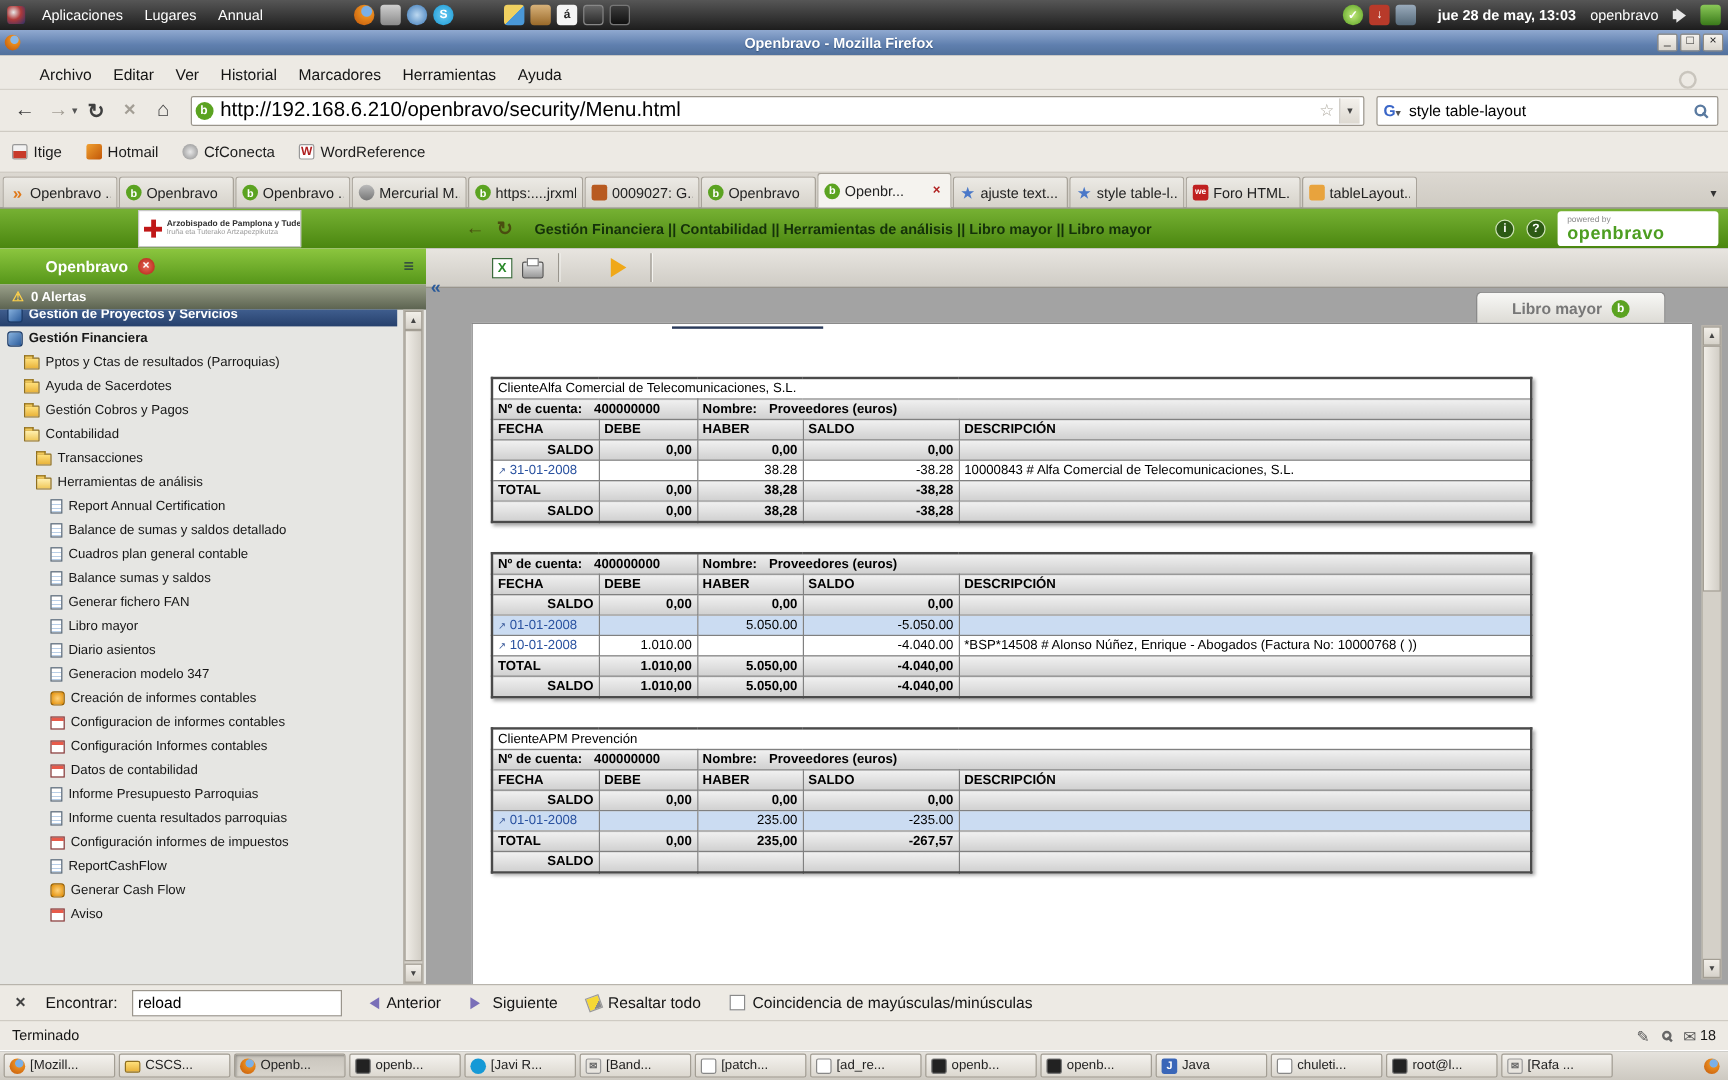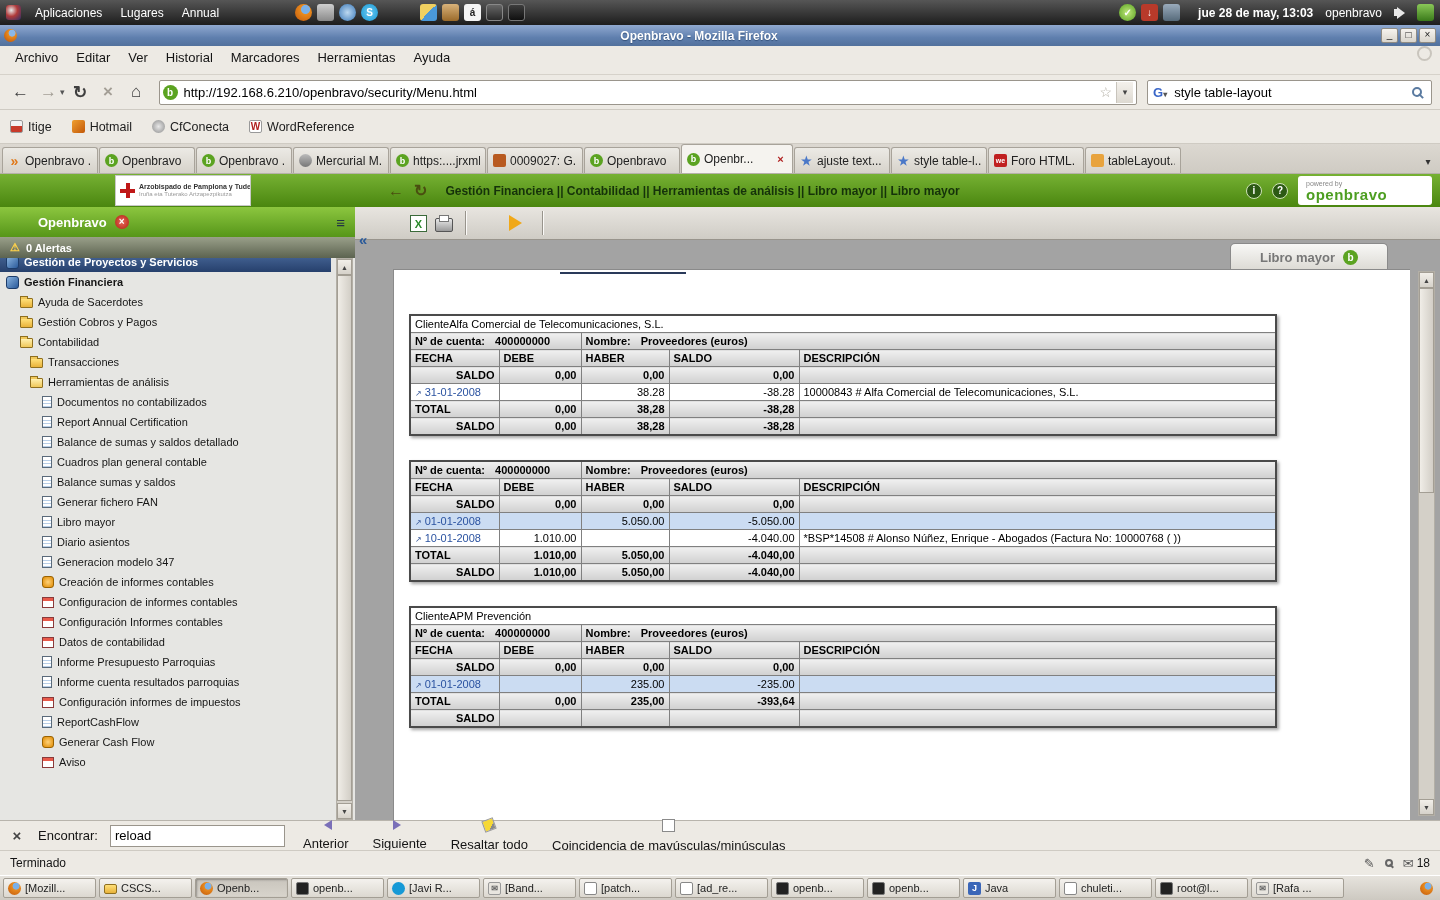--- a/index.html
+++ b/index.html
@@ -38,33 +38,33 @@
 #panel-user{margin:0 6px;}
 
 
 #titlebar{top:25px;height:21px;background:linear-gradient(#90a9d0,#5f7fae 60%,#52719c);display:flex;align-items:center;padding:0 4px;}
 .fx-mini{width:13px;height:13px;border-radius:50%;background:radial-gradient(circle at 62% 32%,#8ab8e8 26%,#e88a1e 32%,#b84f08);}
 #win-title{flex:1;text-align:center;color:#fff;font-weight:bold;font-size:12px;text-shadow:0 1px 1px #33507a;}
 .winbtns{display:flex;gap:2px;}
 .winbtn{width:17px;height:15px;background:linear-gradient(#f6f3ee,#d9d5cd);border:1px solid #8f8b83;border-radius:2px;font-size:10px;line-height:12px;text-align:center;color:#222;}
 
 
-#menubar{top:46px;height:29px;background:#edeae4;border-bottom:1px solid #d6d2ca;display:flex;align-items:flex-start;padding:0 8px;font-size:13px;color:#141414;}
+#menubar{top:46px;height:29px;background:#edeae4;border-bottom:1px solid #d6d2ca;display:flex;align-items:flex-end;padding:0 26px;font-size:13px;color:#141414;}
 #menubar-items{display:flex;gap:4px;flex:1;}
 .menu-item{padding:4px 7px;}
 .throbber{width:15px;height:15px;border-radius:50%;border:2px solid #c9c5bd;}
 
 
 #navbar{top:75px;height:35px;background:#edeae4;border-bottom:1px solid #cfcbc3;display:flex;align-items:center;gap:3px;padding:0 8px;}
 .navbtn{font-size:17px;color:#3f3f3f;width:25px;height:26px;display:inline-flex;align-items:center;justify-content:center;font-weight:bold;}
 .navbtn.dim{color:#a39e95;}
 .navcaret{font-size:9px;color:#555;margin-left:-4px;}
 #urlbar{flex:1;height:25px;background:#fff;border:1px solid #9a958c;border-radius:2px;display:flex;align-items:center;padding:0 3px;gap:4px;margin:0 7px;}
 .ob-fav{width:15px;height:15px;border-radius:50%;background:#5ba321;color:#fff;font-size:10px;font-weight:bold;display:inline-flex;align-items:center;justify-content:center;}
-#url-input{flex:1;border:none;outline:none;font-size:13px;color:#000;background:transparent;font-family:inherit;}
+#url-input{flex:1;border:none;outline:none;font-size:17px;color:#000;background:transparent;font-family:inherit;}
 .star{color:#b0aca2;font-size:14px;}
 .urlcaret{width:17px;height:21px;border-left:1px solid #c8c4bc;background:linear-gradient(#f4f1ec,#ddd9d1);font-size:9px;display:inline-flex;align-items:center;justify-content:center;color:#444;}
 #searchbar{width:285px;height:25px;background:#fff;border:1px solid #9a958c;border-radius:2px;display:flex;align-items:center;padding:0 5px;gap:5px;}
 .g-ic{color:#3a66c8;font-weight:bold;font-size:13px;}
 .g-ic i{font-style:normal;font-size:8px;color:#555;}
 #search-input{flex:1;border:none;outline:none;font-size:13px;color:#000;font-family:inherit;min-width:0;}
 .mag{width:10px;height:10px;border:2px solid #5a7aa0;border-radius:50%;position:relative;display:inline-block;margin-right:4px;flex:0 0 auto;}
 .mag::after{content:'';position:absolute;width:6px;height:2px;background:#5a7aa0;transform:rotate(45deg);right:-4px;bottom:-2px;}
 
 
@@ -173,21 +173,21 @@
 .bold{font-weight:bold;}
 .t-title td{height:13px;}
 .datelink{color:#2a52a0;}
 .linkic{color:#3a5a9a;font-size:8px;margin-right:3px;}
 .cellgap{margin-left:10px;}
 
 
 #findbar{top:820px;height:30px;background:#edeae4;border-top:1px solid #b8b4ac;display:flex;align-items:center;gap:12px;padding:0 8px;font-size:13px;color:#141414;}
 .fb-close{font-size:15px;font-weight:bold;color:#444;width:18px;text-align:center;}
 #find-input{width:175px;height:22px;border:1px solid #9a958c;font-size:13px;padding:0 4px;font-family:inherit;}
-.fb-btn{display:inline-flex;align-items:center;gap:6px;padding:2px 6px;flex-direction:column;}
+.fb-btn{display:inline-flex;align-items:center;gap:6px;padding:2px 6px;}
 .fb-arrow{width:0;height:0;border:5px solid transparent;display:inline-block;}
 .fb-prev{border-right:8px solid #7a6fb8;}
 .fb-next{border-left:8px solid #7a6fb8;}
 .fb-hl-ic{width:12px;height:12px;background:linear-gradient(135deg,#f6d835 68%,#8a8a8a 68%);transform:rotate(-20deg);border:1px solid #999;display:inline-block;}
 .fb-check{width:13px;height:13px;border:1px solid #8a8a8a;background:#fff;display:inline-block;}
 
 
 #statusbar{top:850px;height:25px;background:#edeae4;border-top:1px solid #cfcbc3;display:flex;align-items:center;padding:0 10px;font-size:12px;color:#141414;gap:10px;}
 #status-text{flex:1;}
 .st-ic{color:#555;font-size:13px;}
@@ -399,41 +399,41 @@
             <div class="sb-item lvl0 selected">
               <span class="mi mi-module"></span>
               <span>Gestión de Proyectos y Servicios</span>
             </div>
             <div class="sb-item lvl0 bold">
               <span class="mi mi-module"></span>
               <span>Gestión Financiera</span>
             </div>
             <div class="sb-item lvl1">
               <span class="mi mi-folder"></span>
+              <span>Pptos y Ctas de resultados (Parroquias)</span>
+            </div>
+            <div class="sb-item lvl1">
+              <span class="mi mi-folder"></span>
               <span>Ayuda de Sacerdotes</span>
             </div>
             <div class="sb-item lvl1">
               <span class="mi mi-folder"></span>
               <span>Gestión Cobros y Pagos</span>
             </div>
             <div class="sb-item lvl1">
               <span class="mi mi-folder-open"></span>
               <span>Contabilidad</span>
             </div>
             <div class="sb-item lvl2">
               <span class="mi mi-folder"></span>
               <span>Transacciones</span>
             </div>
             <div class="sb-item lvl2">
               <span class="mi mi-folder-open"></span>
               <span>Herramientas de análisis</span>
-            </div>
-            <div class="sb-item lvl3">
-              <span class="mi mi-report"></span>
-              <span>Documentos no contabilizados</span>
             </div>
             <div class="sb-item lvl3">
               <span class="mi mi-report"></span>
               <span>Report Annual Certification</span>
             </div>
             <div class="sb-item lvl3">
               <span class="mi mi-report"></span>
               <span>Balance de sumas y saldos detallado</span>
             </div>
             <div class="sb-item lvl3">
@@ -668,21 +668,21 @@
                 <td><span class="linkic">↗</span><span class="datelink">01-01-2008</span></td>
                 <td class="num"></td>
                 <td class="num">235.00</td>
                 <td class="num">-235.00</td>
                 <td></td>
               </tr>
               <tr class="row-gray">
                 <td class="bold">TOTAL</td>
                 <td class="num bold">0,00</td>
                 <td class="num bold">235,00</td>
-                <td class="num bold">-393,64</td>
+                <td class="num bold">-267,57</td>
                 <td></td>
               </tr>
               <tr class="row-gray">
                 <td class="bold num">SALDO</td>
                 <td class="num bold"></td>
                 <td class="num bold"></td>
                 <td class="num bold"></td>
                 <td></td>
               </tr>
             </tbody>

